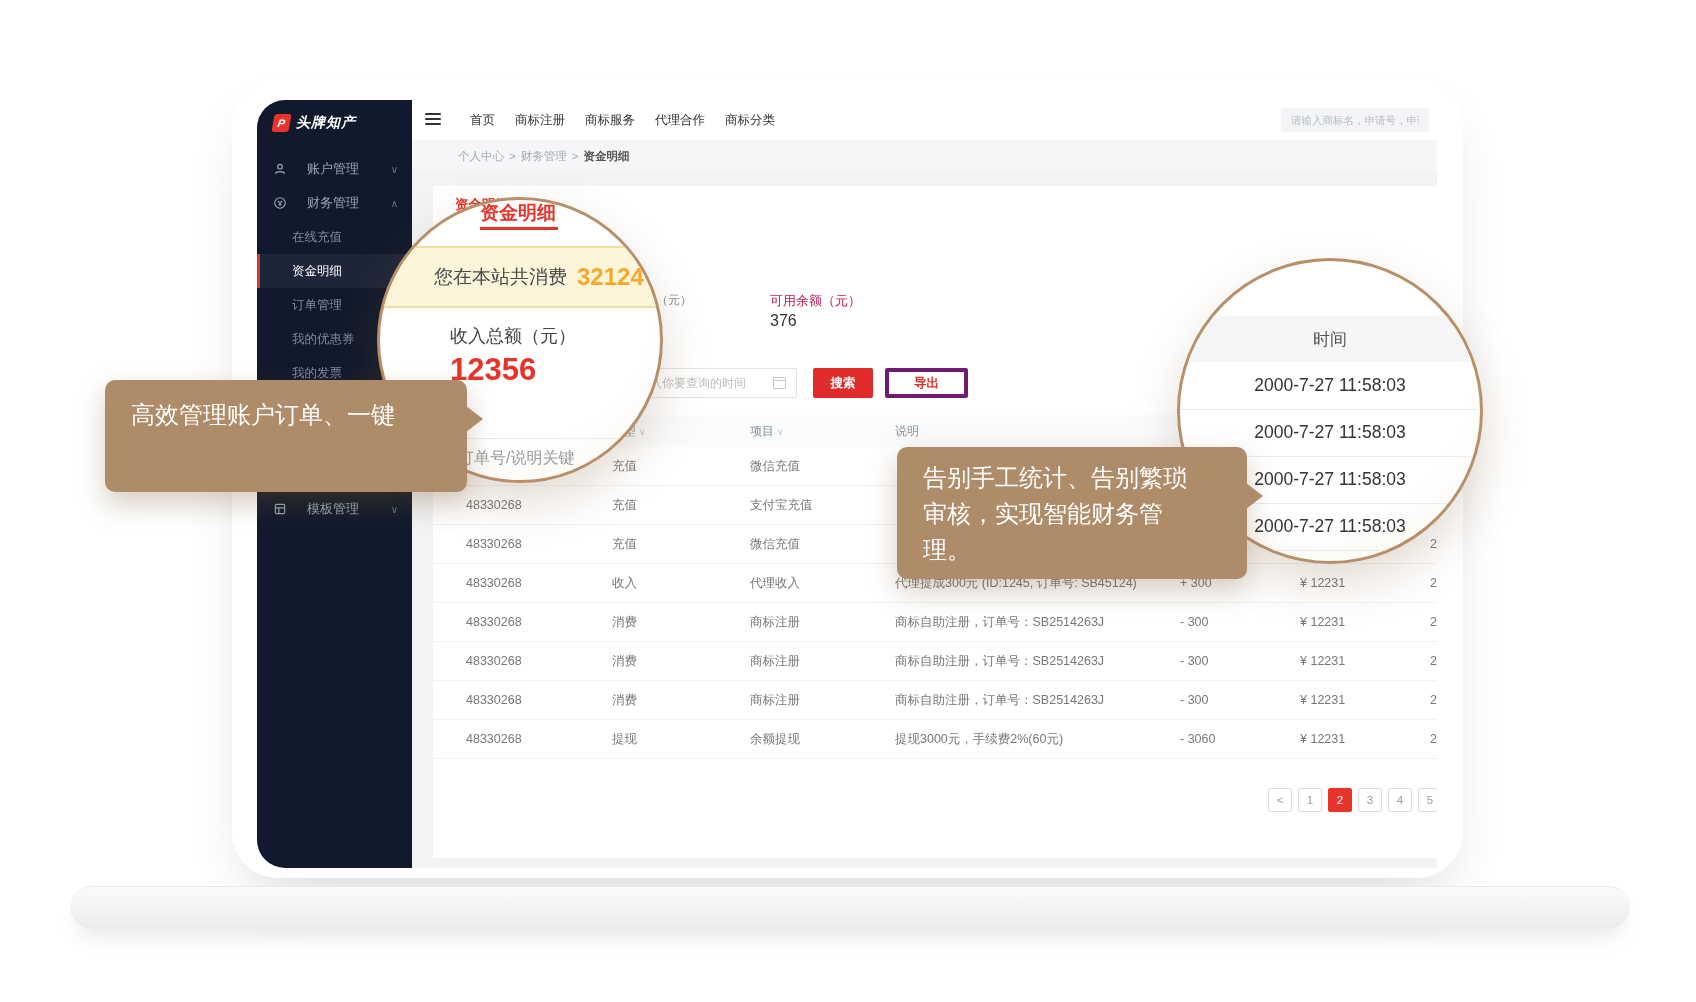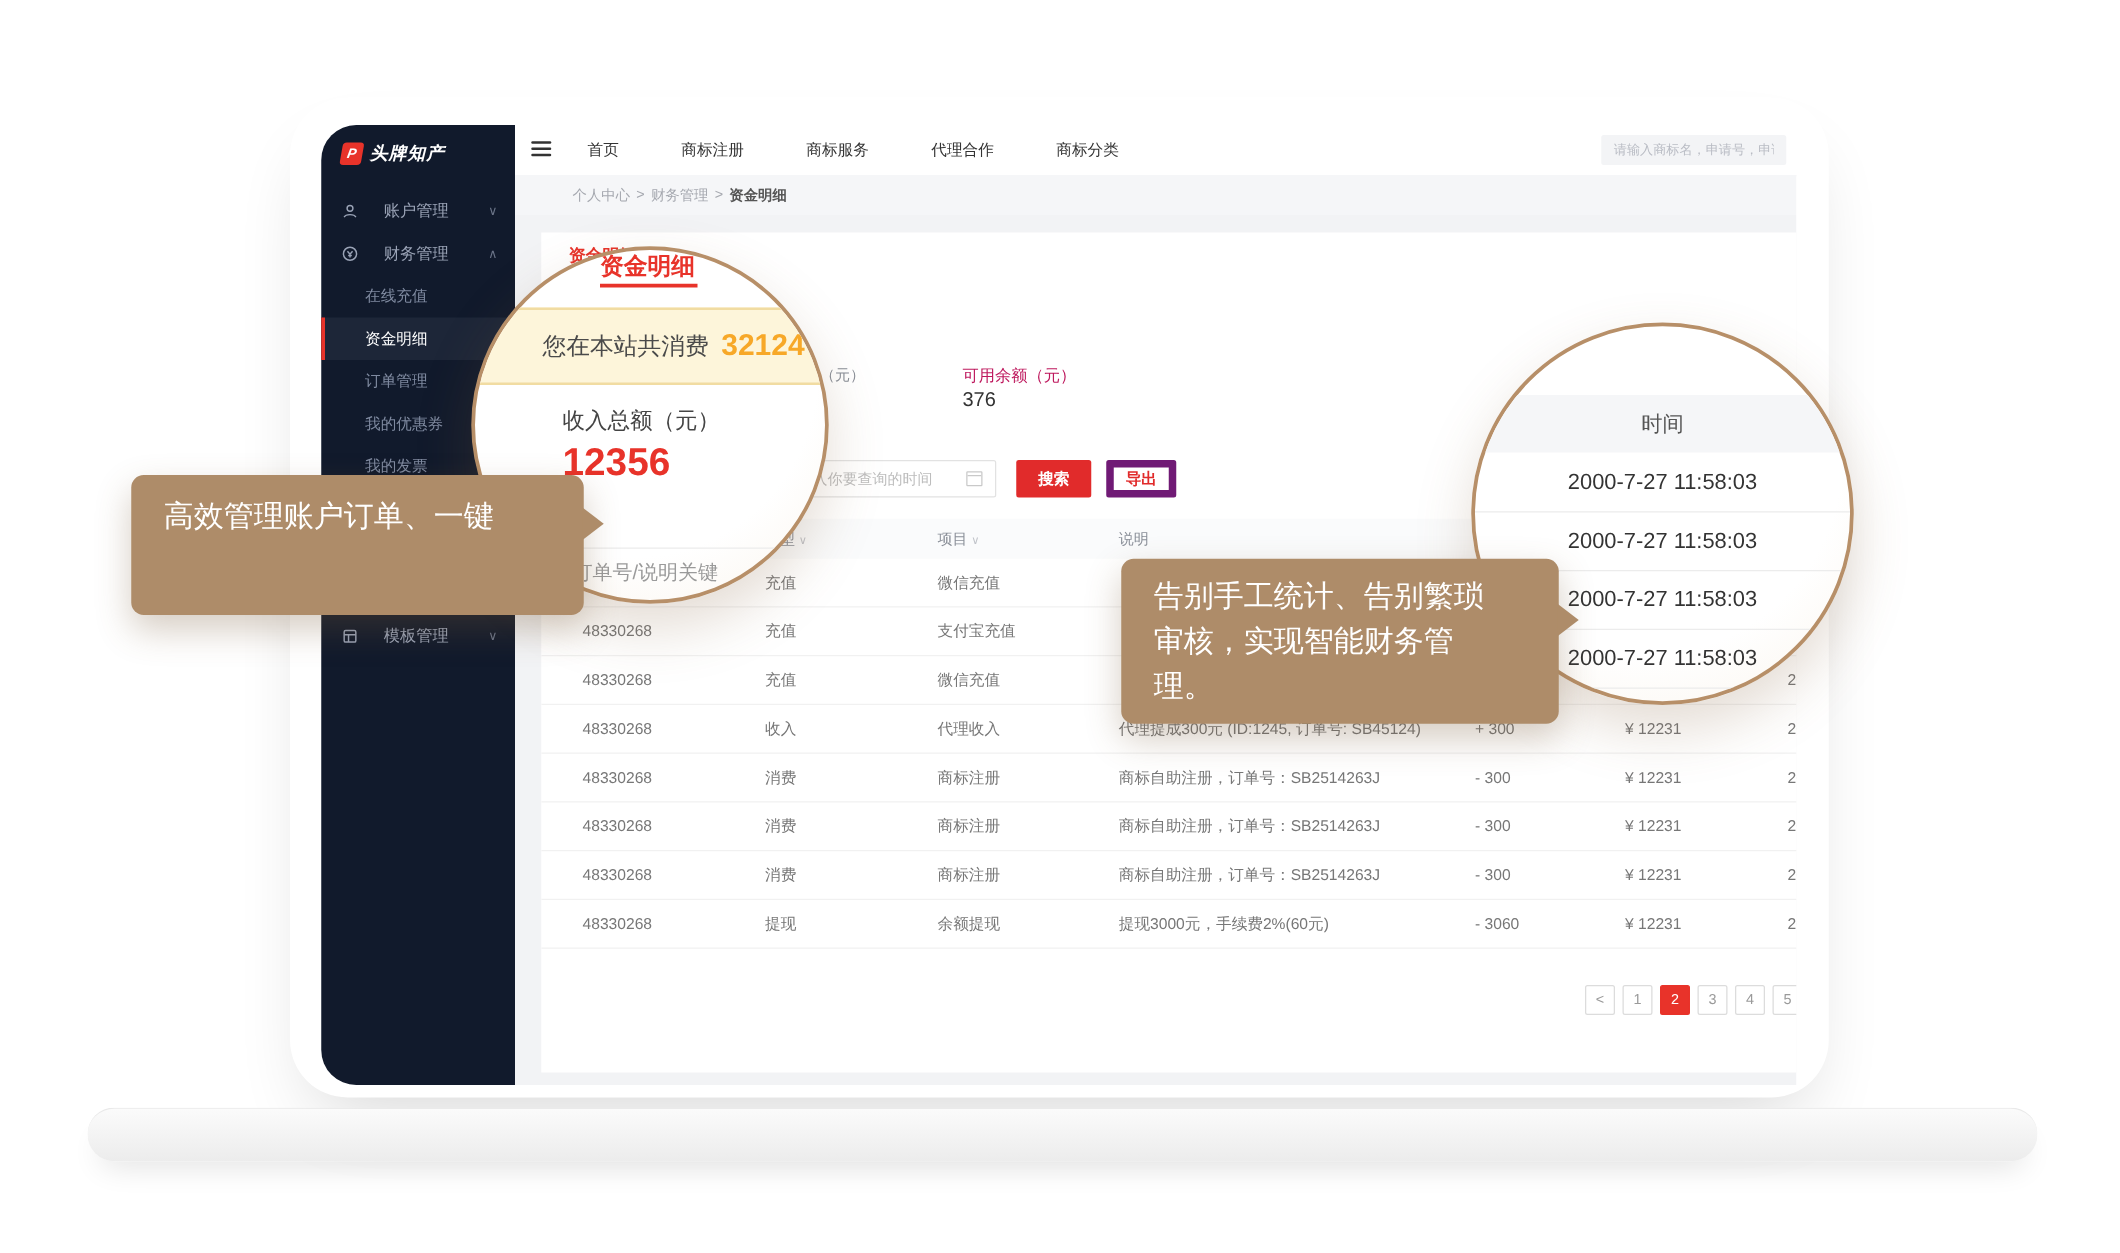--- a/index.html
+++ b/index.html
@@ -29,21 +29,21 @@
          padding-left:35px;color:#7f8aa0;font-size:12.5px;cursor:pointer;}
   .s-sub.active{background:#1d2638;color:#fff;}
   .s-sub.active::before{content:"";position:absolute;left:0;top:0;bottom:0;width:3px;background:#e8332a;}
   .chev{color:#6b7488;font-size:10px;}
 
   
   .topbar{left:412px;top:100px;width:1025px;height:40px;background:#fff;border-bottom:1px solid #efefef;}
   .burger{position:absolute;left:13px;top:13px;width:16px;height:12px;display:flex;
           flex-direction:column;justify-content:space-between;cursor:pointer;}
   .burger i{height:2px;background:#333;border-radius:1px;}
-  .topnav{position:absolute;left:58px;top:0;height:40px;display:flex;align-items:center;gap:50px;}
+  .topnav{position:absolute;left:58px;top:0;height:40px;display:flex;align-items:center;gap:20px;}
   .topnav span{font-size:12.5px;color:#333;cursor:pointer;white-space:nowrap;}
   .top-search{position:absolute;right:8px;top:8px;width:148px;height:24px;border:none;outline:none;
               background:#f3f4f6;border-radius:2px;font-size:10.5px;color:#666;padding:0 10px;box-sizing:border-box;}
   .top-search::placeholder{color:#b9bcc4;}
 
   
   .breadcrumb{left:412px;top:140px;width:1025px;height:32px;background:#f5f6f8;display:flex;
               align-items:center;padding-left:46px;box-sizing:border-box;font-size:11.5px;color:#a5a8af;gap:5px;}
   .breadcrumb .cur{color:#555;font-weight:700;}
 
@@ -60,22 +60,22 @@
   .stat-unit{position:absolute;left:223px;top:106px;font-size:12px;color:#8a8f98;}
   .stat-label{position:absolute;left:337px;top:106px;font-size:13px;color:#be185d;}
   .stat-value{position:absolute;left:337px;top:126px;font-size:16px;font-weight:400;color:#333;}
   .date-input{position:absolute;left:194px;top:182px;width:170px;height:30px;border:1px solid #e2e2e2;
               border-radius:2px;box-sizing:border-box;display:flex;align-items:center;padding:0 10px;gap:6px;background:#fff;cursor:text;}
   .date-input .ph{flex:1;font-size:12px;color:#bdbdbd;white-space:nowrap;overflow:hidden;}
   .cal{width:11px;height:10px;border:1px solid #c9c9c9;border-radius:1px;position:relative;}
   .cal::before{content:"";position:absolute;left:0;right:0;top:2px;height:1px;background:#c9c9c9;}
   .btn-search{position:absolute;left:380px;top:182px;width:60px;height:30px;background:#e12b2b;color:#fff;
               font-size:12.5px;font-weight:700;border:none;border-radius:2px;display:flex;align-items:center;justify-content:center;cursor:pointer;}
-  .btn-export{position:absolute;left:452px;top:182px;width:56px;height:30px;background:#fff;color:#e12b2b;
-              font-size:12.5px;font-weight:700;border:6px solid #701a75;border-radius:2px;box-sizing:border-box;
+  .btn-export{position:absolute;left:452px;top:182px;width:83px;height:30px;background:#fff;color:#e12b2b;
+              font-size:12.5px;font-weight:700;border:4px solid #701a75;border-radius:2px;box-sizing:border-box;
               display:flex;align-items:center;justify-content:center;cursor:pointer;}
 
   
   .trow{display:grid;grid-template-columns:146px 138px 145px 285px 90px 150px 80px;
         padding-left:33px;box-sizing:border-box;width:1080px;align-items:center;}
   .thead{position:absolute;left:0;top:229px;height:32px;background:#fafbfc;font-size:12px;color:#8a8f98;}
   .tbody{position:absolute;left:0;top:261px;width:1080px;}
   .tr{height:39px;border-bottom:1px solid #f1f1f1;font-size:12.5px;color:#777;}
   .td-bal{padding-left:30px;}
   .td-time{padding-left:10px;white-space:nowrap;}
@@ -107,21 +107,21 @@
   .mr-band{position:absolute;left:0;top:55px;width:100%;height:46px;background:#f5f6f8;display:flex;
            align-items:center;justify-content:center;font-size:17px;color:#555;}
   .mr-row{position:absolute;left:0;width:100%;height:47px;border-bottom:1px solid #ececec;display:flex;
           align-items:center;justify-content:center;font-size:17.5px;color:#333;white-space:nowrap;}
 
   
   .callout{background:#ae8c69;border-radius:10px;color:#fff;box-shadow:0 12px 28px rgba(120,88,55,.30);box-sizing:border-box;}
   .callout .line{white-space:nowrap;}
   .co-arrow{position:absolute;right:-16px;width:0;height:0;border-top:13px solid transparent;
             border-bottom:13px solid transparent;border-left:17px solid #ae8c69;}
-  .co-left{left:105px;top:380px;width:362px;height:112px;padding:16px 0 0 26px;font-size:24px;line-height:1.55;font-family:Liberation Serif, serif;}
+  .co-left{left:105px;top:380px;width:362px;height:112px;padding:16px 0 0 26px;font-size:24px;line-height:1.55;}
   .co-right{left:897px;top:447px;width:350px;height:132px;padding:13px 0 0 26px;font-size:24px;line-height:1.5;}
 
   .z1{z-index:1}.z5{z-index:5}.z8{z-index:8}
   svg{display:block;}
 </style>
 </head>
 <body>
 
 <div class="stage">
 

